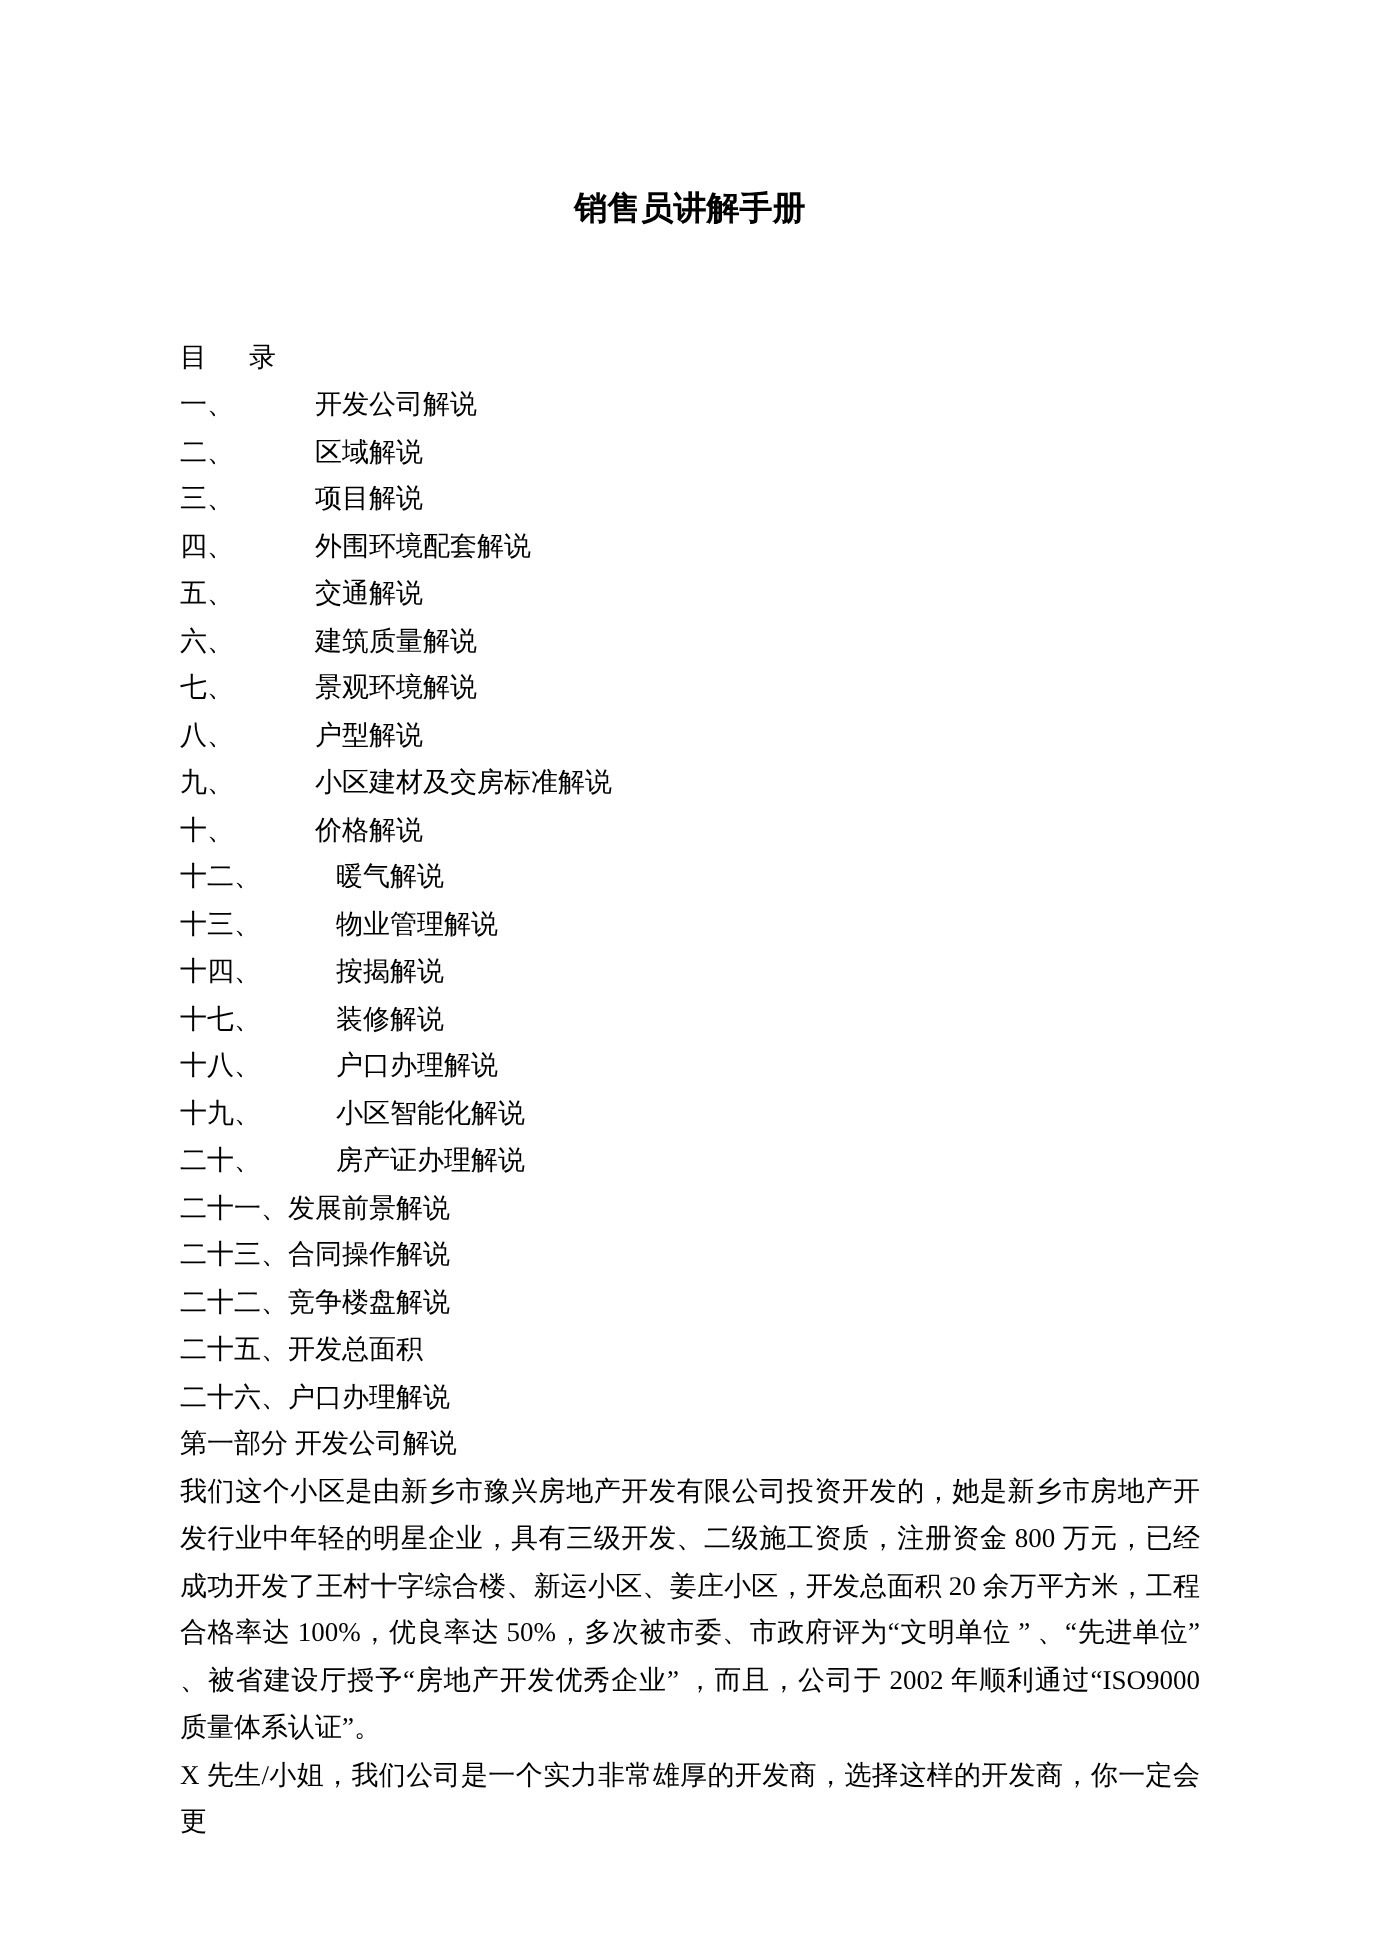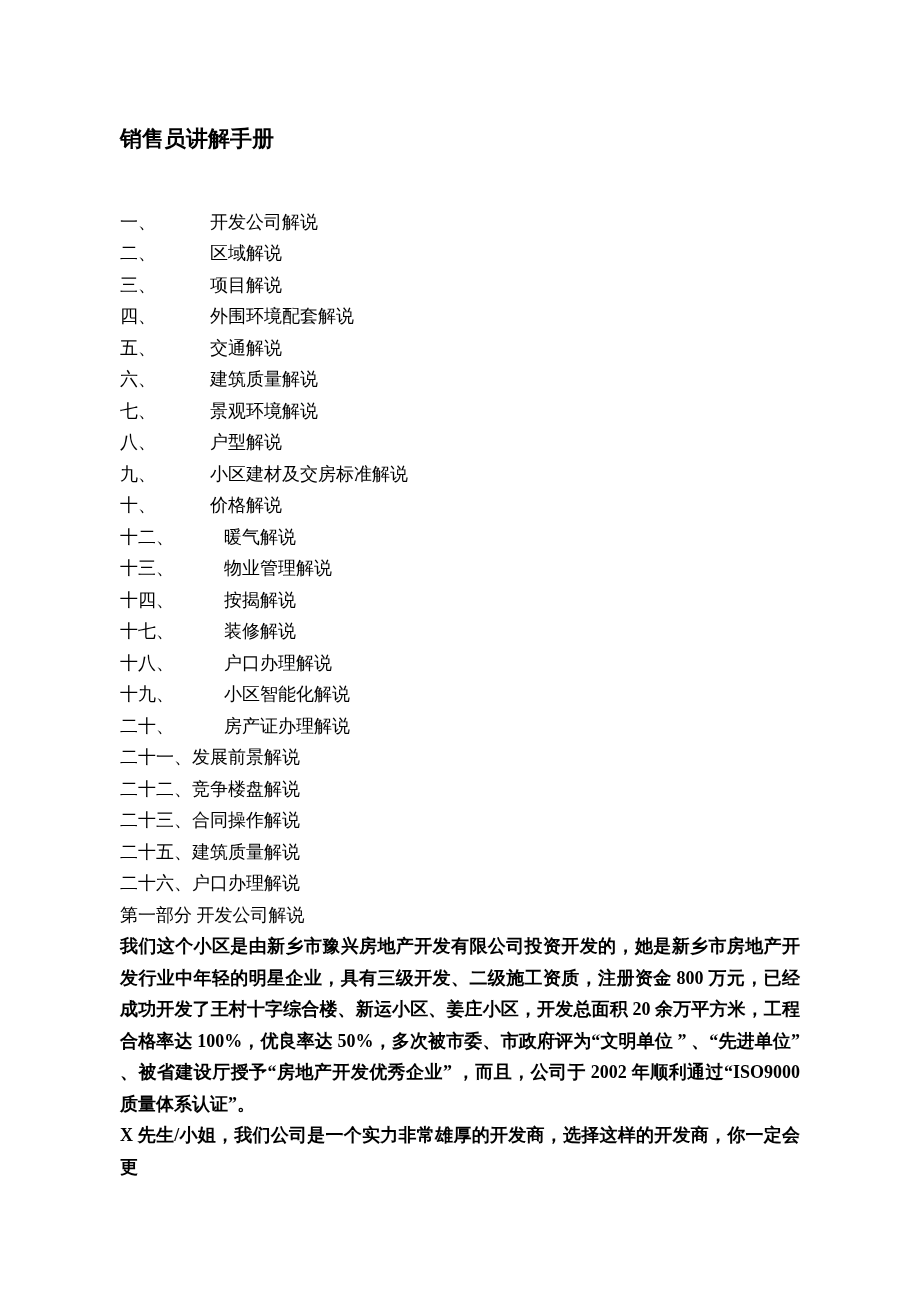--- a/index.html
+++ b/index.html
@@ -9,38 +9,42 @@
     font-family: "SimSun", "宋体", serif;
     color: #000000;
     width: 920px;
   }
   .page {
     padding: 120px 120px 80px 120px;
     font-size: 18px;
     line-height: 1.75;
   }
   .title {
+    text-align: center;
     font-weight: bold;
     font-size: 22px;
-    margin-bottom: 48px;
+    margin-bottom: 64px;
     font-family: "SimHei", "黑体", sans-serif;
   }
   .toc-head span:first-child { margin-right: 28px; }
   .toc-line { display: flex; }
   .toc-num { width: 90px; flex-shrink: 0; }
   .toc-num-wide { width: 104px; flex-shrink: 0; }
-  .body-text { text-align: justify; font-weight: bold; }
+  .body-text { text-align: justify; }
 </style>
 </head>
 <body>
 
 <div class="page">
 
   <div class="title">销售员讲解手册</div>
 
+  <div class="toc-head">
+    <span>目</span><span>录</span>
+  </div>
 
   <div>
     <div class="toc-line">
         <span class="toc-num">一、</span>
         <span>开发公司解说</span>
       </div>
     <div class="toc-line">
         <span class="toc-num">二、</span>
         <span>区域解说</span>
       </div>
@@ -99,23 +103,23 @@
     <div class="toc-line">
         <span class="toc-num-wide">十九、</span>
         <span>小区智能化解说</span>
       </div>
     <div class="toc-line">
         <span class="toc-num-wide">二十、</span>
         <span>房产证办理解说</span>
       </div>
 
     <div>二十一、发展前景解说</div>
+    <div>二十三、合同操作解说</div>
     <div>二十二、竞争楼盘解说</div>
-    <div>二十三、合同操作解说</div>
-    <div>二十五、建筑质量解说</div>
+    <div>二十五、开发总面积</div>
     <div>二十六、户口办理解说</div>
   </div>
 
   <div>第一部分  开发公司解说</div>
 
   <div class="body-text">我们这个小区是由新乡市豫兴房地产开发有限公司投资开发的，她是新乡市房地产开发行业中年轻的明星企业，具有三级开发、二级施工资质，注册资金 800 万元，已经成功开发了王村十字综合楼、新运小区、姜庄小区，开发总面积 20 余万平方米，工程合格率达 100%，优良率达 50%，多次被市委、市政府评为“文明单位 ” 、“先进单位” 、被省建设厅授予“房地产开发优秀企业” ，而且，公司于 2002 年顺利通过“ISO9000 质量体系认证”。</div>
   <div class="body-text">X 先生/小姐，我们公司是一个实力非常雄厚的开发商，选择这样的开发商，你一定会更</div>
 
 </div>
 

